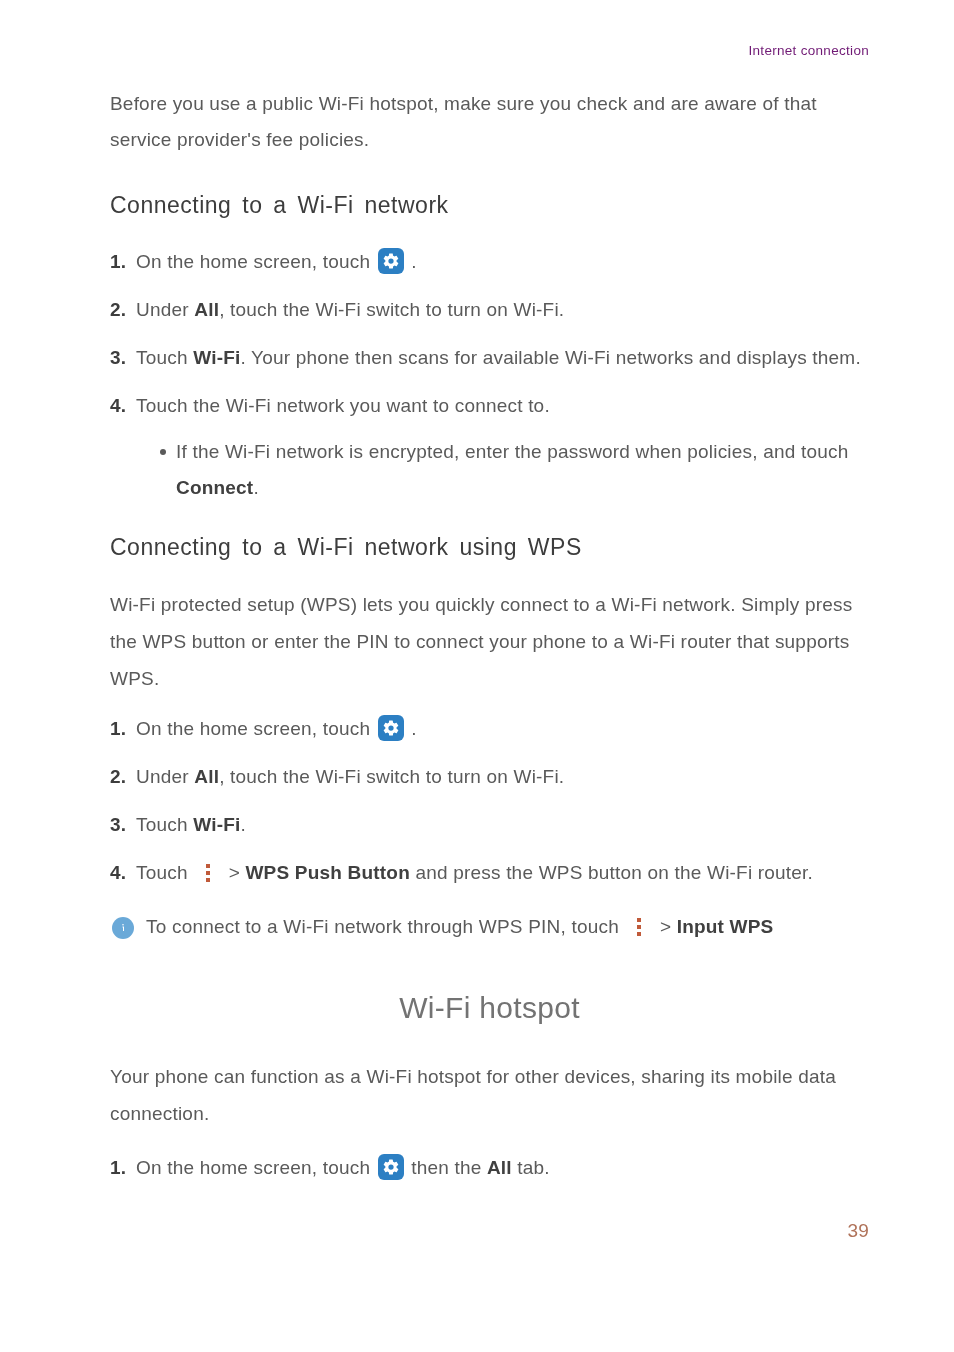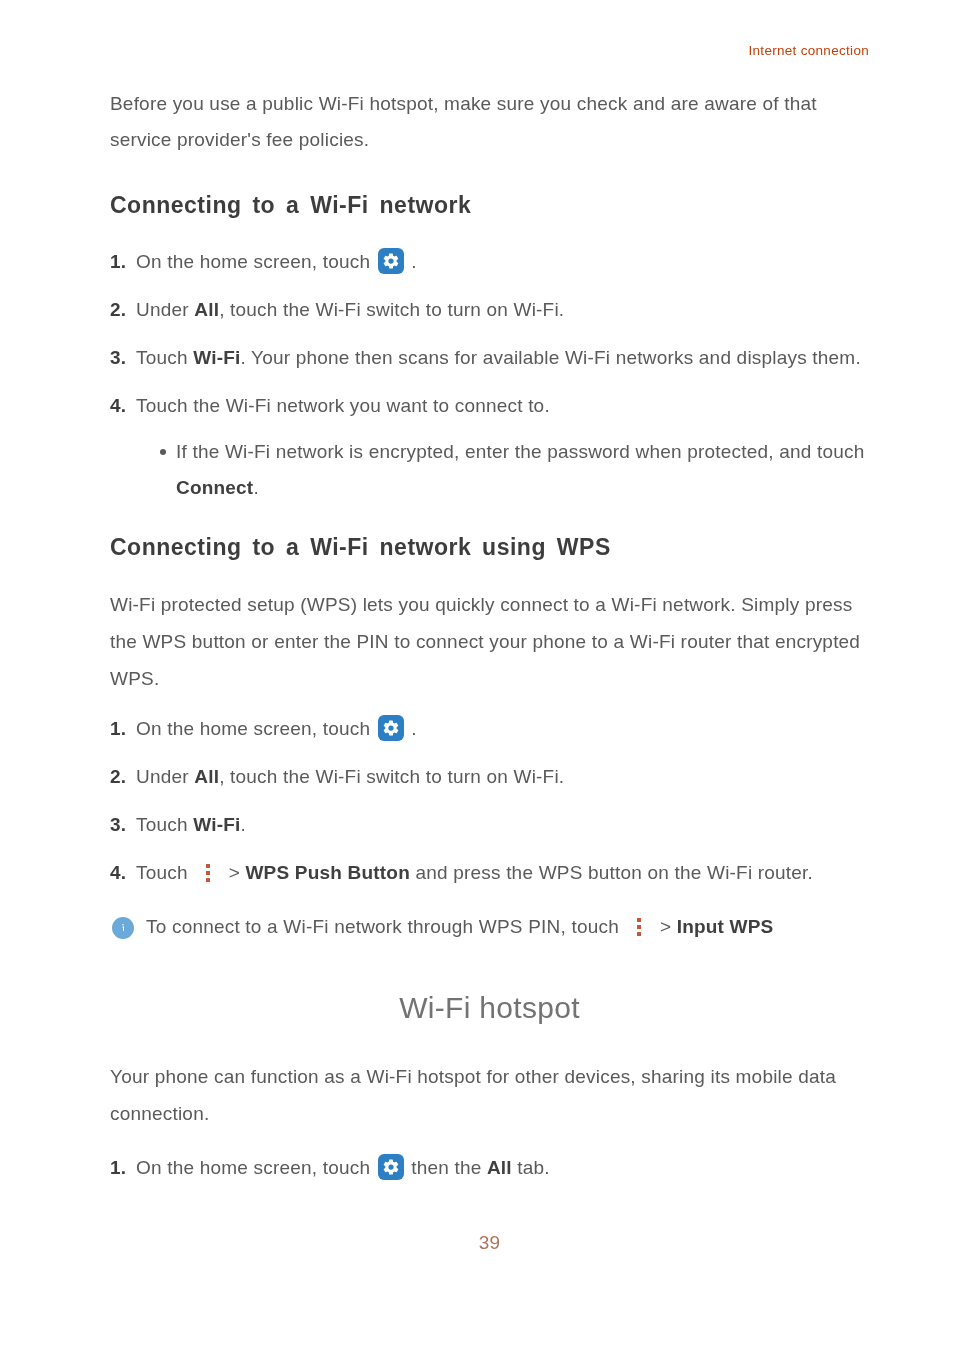--- a/index.html
+++ b/index.html
@@ -8,30 +8,30 @@
     font-family: "Segoe UI", Arial, sans-serif;
     color: #5a5a5a;
     padding: 38px 85px 0 110px;
     line-height: 1.9;
     font-size: 19px;
     letter-spacing: 0.2px;
   }
   .header {
     text-align: right;
     font-size: 13.5px;
-    color: #c2410c;
+    color: #701a75;
     margin-bottom: 22px;
     letter-spacing: 0.3px;
   }
   .intro {
     margin-bottom: 26px;
   }
   h3 {
     font-size: 23px;
-    font-weight: 700;
+    font-weight: 400;
     color: #3d3d3d;
     margin-bottom: 16px;
     letter-spacing: 0.5px;
     word-spacing: 4px;
   }
   h2 {
     font-size: 30px;
     font-weight: 500;
     color: #737373;
     margin-top: 34px;
@@ -126,24 +126,24 @@
   .icon-more span {
     width: 4px;
     height: 4px;
     background: #c05a3a;
   }
   .sec-hotspot {
     margin-bottom: 18px;
     line-height: 1.95;
   }
   .pagenum {
-    text-align: center;
+    text-align: right;
     font-size: 19px;
     color: #b0735a;
-    margin-top: 38px;
+    margin-top: 26px;
   }
   .step-last { margin-bottom: 0; }
   .after-h3-gap { margin-top: 2px; }
 </style>
 </head>
 <body>
 
 <div class="header">Internet connection</div>
 
 <p class="intro">Before you use a public Wi-Fi hotspot, make sure you check and are aware of that service provider's fee policies.</p>
@@ -177,29 +177,29 @@
   </div>
 </div>
 
 <div class="step">
   <div class="step-num">4.</div>
   <div class="step-body">
     <div>Touch the Wi-Fi network you want to connect to.</div>
     <div class="bullet-row">
       <div class="bullet-dot"></div>
       <div class="bullet-text">
-        <span>If the Wi-Fi network is encrypted, enter the password when protected, and touch </span><span class="bold">Connect</span><span>.</span>
+        <span>If the Wi-Fi network is encrypted, enter the password when policies, and touch </span><span class="bold">Connect</span><span>.</span>
       </div>
     </div>
   </div>
 </div>
 
 <h3 style="margin-top:8px;">Connecting to a Wi-Fi network using WPS</h3>
 
-<p class="wps-intro">Wi-Fi protected setup (WPS) lets you quickly connect to a Wi-Fi network. Simply press the WPS button or enter the PIN to connect your phone to a Wi-Fi router that encrypted WPS.</p>
+<p class="wps-intro">Wi-Fi protected setup (WPS) lets you quickly connect to a Wi-Fi network. Simply press the WPS button or enter the PIN to connect your phone to a Wi-Fi router that supports WPS.</p>
 
 <div class="step">
   <div class="step-num">1.</div>
   <div class="step-body">
     <span>On the home screen, touch </span>
     <span class="icon-settings">
       <svg viewBox="0 0 24 24" fill="#fff">
           <path d="M19.4 13a7.5 7.5 0 0 0 .1-1 7.5 7.5 0 0 0-.1-1l2.1-1.6a.5.5 0 0 0 .1-.6l-2-3.5a.5.5 0 0 0-.6-.2l-2.5 1a7.3 7.3 0 0 0-1.7-1l-.4-2.6A.5.5 0 0 0 14 2h-4a.5.5 0 0 0-.5.4L9.1 5a7.3 7.3 0 0 0-1.7 1l-2.5-1a.5.5 0 0 0-.6.2l-2 3.5a.5.5 0 0 0 .1.6L4.5 11a7.5 7.5 0 0 0-.1 1 7.5 7.5 0 0 0 .1 1l-2.1 1.6a.5.5 0 0 0-.1.6l2 3.5a.5.5 0 0 0 .6.2l2.5-1a7.3 7.3 0 0 0 1.7 1l.4 2.6A.5.5 0 0 0 10 22h4a.5.5 0 0 0 .5-.4l.4-2.6a7.3 7.3 0 0 0 1.7-1l2.5 1a.5.5 0 0 0 .6-.2l2-3.5a.5.5 0 0 0-.1-.6ZM12 15.5A3.5 3.5 0 1 1 15.5 12 3.5 3.5 0 0 1 12 15.5Z"></path>
         </svg>
     </span>

